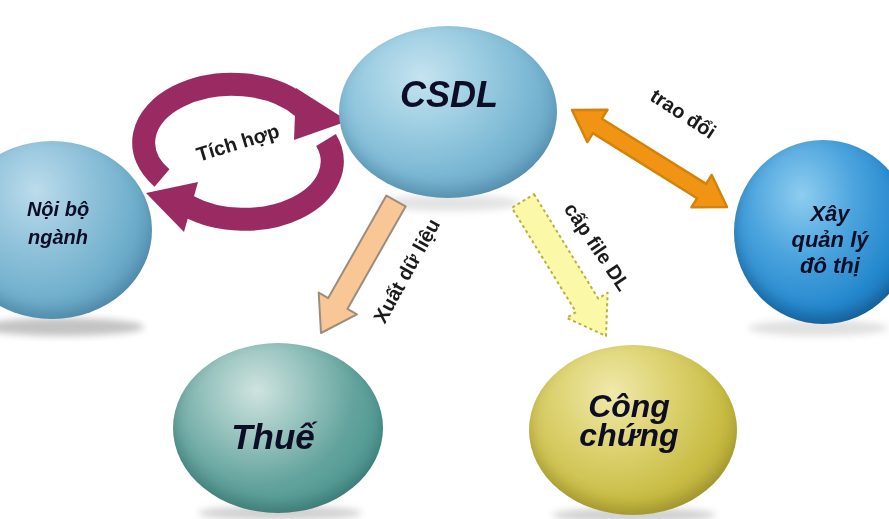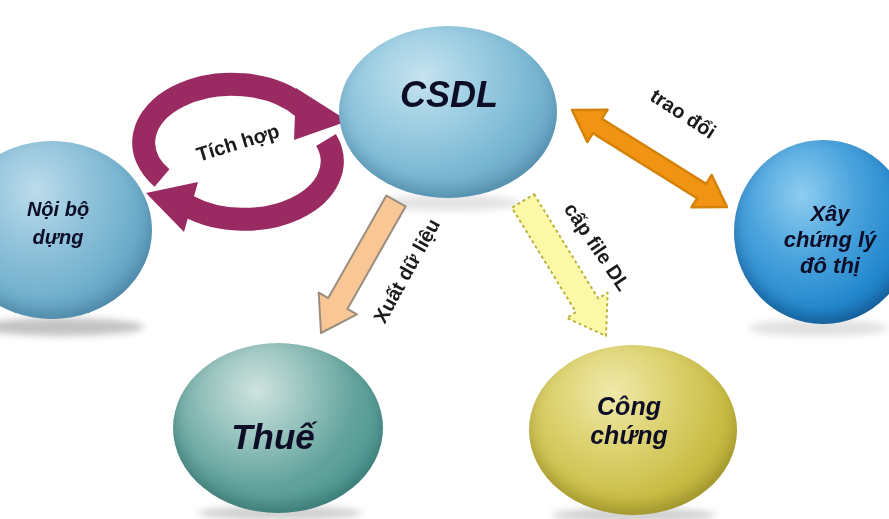--- a/index.html
+++ b/index.html
@@ -37,21 +37,21 @@
     box-shadow:inset 0 -8px 14px rgba(90,80,10,.3);
   }
   .node-label{
     position:absolute;transform:translate(-50%,-50%);
     color:#0d0d26;font-weight:bold;font-style:italic;text-align:center;white-space:nowrap;
   }
   .lbl-csdl{left:449px;top:94px;font-size:36px;line-height:27px;}
   .lbl-noibo{left:58px;top:223px;font-size:20px;line-height:28px;font-style:italic;}
   .lbl-xaydung{left:830px;top:228px;font-size:22px;line-height:26px;margin-top:12px;}
   .lbl-thue{left:273px;top:437px;font-size:35px;line-height:28px;}
-  .lbl-congchung{left:629px;top:421px;font-size:25px;line-height:29px;}
+  .lbl-congchung{left:629px;top:421px;font-size:32px;line-height:29px;}
   .edge-label{
     position:absolute;transform:translate(-50%,-50%);
     color:#1b1b1b;font-weight:600;font-size:20px;white-space:nowrap;
   }
   .lbl-tichhop{left:238px;top:143px;transform:translate(-50%,-50%) rotate(-17deg);}
   .lbl-traodoi{left:683px;top:114px;transform:translate(-50%,-50%) rotate(33deg);}
   .lbl-xuat{left:407px;top:271px;transform:translate(-50%,-50%) rotate(-61deg);}
   .lbl-capfile{left:597px;top:247px;transform:translate(-50%,-50%) rotate(56deg);}
 </style>
 </head>
@@ -92,25 +92,25 @@
   <div class="node node-noibo"></div>
   <div class="node node-xaydung"></div>
   <div class="node node-thue"></div>
   <div class="node node-congchung"></div>
 
   <div class="node-label lbl-csdl">
     <div>CSDL</div>
   </div>
   <div class="node-label lbl-noibo">
     <div>Nội bộ</div>
-    <div>dựng</div>
+    <div>ngành</div>
   </div>
   <div class="node-label lbl-xaydung">
     <div>Xây</div>
-    <div>chứng lý</div>
+    <div>quản lý</div>
     <div>đô thị</div>
   </div>
   <div class="node-label lbl-thue">
     <div>Thuế</div>
   </div>
   <div class="node-label lbl-congchung">
     <div>Công</div>
     <div>chứng</div>
   </div>
 

